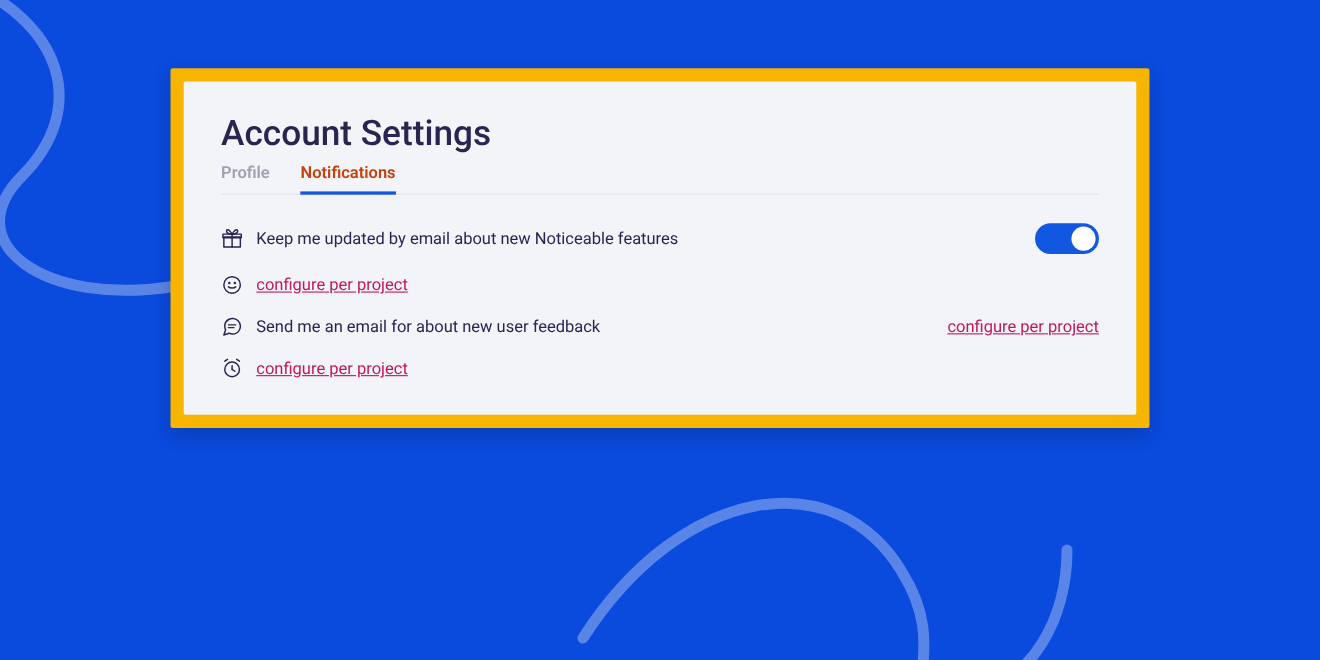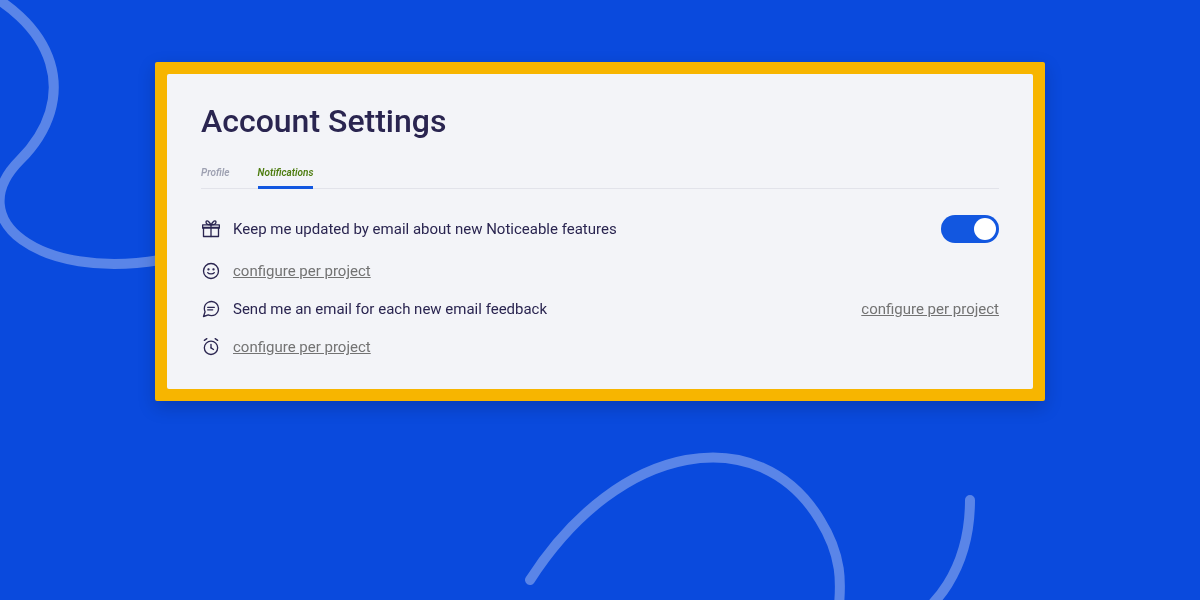--- a/index.html
+++ b/index.html
@@ -39,39 +39,38 @@
     }
     .panel {
       background: #f3f4f8;
       border-radius: 2px;
       padding: 28px 34px 32px 34px;
     }
     .page-title {
       font-size: 32px;
       font-weight: 500;
       color: #2a2550;
-      margin-bottom: 27px;
+      margin-bottom: 8px;
     }
     .tabs {
       display: flex;
       gap: 28px;
       border-bottom: 1px solid #e2e3ea;
       margin-bottom: 26px;
     }
     .tab {
       padding-bottom: 10px;
-      font-size: 10px;
+      font-size: 15px;
       font-weight: 600;
       color: #9ea1b2;
       cursor: pointer;
       position: relative;
-      font-style: italic;
     }
     .tab.active {
-      color: #4d7c0f;
+      color: #c2410c;
     }
     .tab.active::after {
       content: "";
       position: absolute;
       left: 0;
       right: 0;
       bottom: -1px;
       height: 3px;
       background: #1257e0;
     }
@@ -101,21 +100,21 @@
       stroke-linecap: round;
       stroke-linejoin: round;
     }
     .row-label {
       flex: 1;
       font-size: 15px;
       color: #2a2550;
     }
     .row-action {
       font-size: 15px;
-      color: #737373;
+      color: #be185d;
       text-decoration: underline;
       cursor: pointer;
     }
     .toggle {
       width: 58px;
       height: 28px;
       background: #1257e0;
       border-radius: 14px;
       position: relative;
       cursor: pointer;
@@ -181,21 +180,21 @@
       </div>
 
       <div class="row">
         <span class="row-icon">
           <svg width="20" height="20" viewBox="0 0 24 24">
             <path d="M21 11.5a8.38 8.38 0 0 1-.9 3.8 8.5 8.5 0 0 1-7.6 4.7 8.38 8.38 0 0 1-3.8-.9L3 21l1.9-5.7a8.38 8.38 0 0 1-.9-3.8 8.5 8.5 0 0 1 4.7-7.6 8.38 8.38 0 0 1 3.8-.9h.5a8.48 8.48 0 0 1 8 8v.5z"></path>
             <line x1="8" y1="10" x2="16" y2="10"></line>
             <line x1="8" y1="13" x2="14" y2="13"></line>
           </svg>
         </span>
-        <span class="row-label">Send me an email for each new email feedback</span>
+        <span class="row-label">Send me an email for about new user feedback</span>
         <a class="row-action">configure per project</a>
       </div>
 
       <div class="row">
         <span class="row-icon">
           <svg width="20" height="20" viewBox="0 0 24 24">
             <circle cx="12" cy="13" r="8"></circle>
             <line x1="12" y1="9" x2="12" y2="13"></line>
             <line x1="12" y1="13" x2="15" y2="15"></line>
             <line x1="4" y1="4" x2="7" y2="2"></line>

